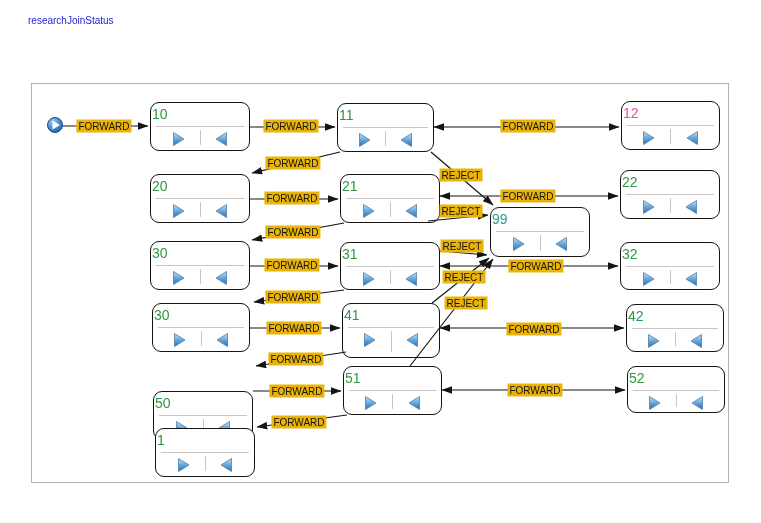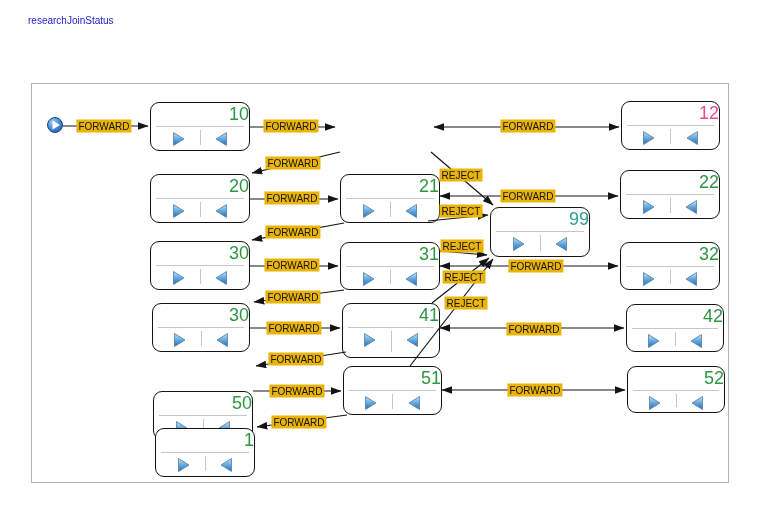--- a/index.html
+++ b/index.html
@@ -16,22 +16,22 @@
     border:1px solid var(--panel-border,#b2b2b2);z-index:0;
   }
   #nodes-layer{position:absolute;left:0;top:0;width:761px;height:523px;z-index:2;}
   #wires{position:absolute;left:0;top:0;z-index:3;pointer-events:none;}
   #labels-layer{position:absolute;left:0;top:0;width:761px;height:523px;z-index:4;pointer-events:none;}
   .node{
     position:absolute;box-sizing:border-box;background:#ffffff;
     border:1.5px solid var(--node-border,#141414);border-radius:9px;
   }
   .node .num{
-    position:absolute;top:3px;left:1px;right:0;text-align:right;
-    font-size:18px;line-height:17px;
+    position:absolute;top:3px;left:1px;right:0;text-align:left;
+    font-size:14px;line-height:17px;
   }
   .node .hdiv{position:absolute;top:23px;left:5px;right:5px;height:1px;background:var(--divider,#c6c6c6);}
   .node .vdiv{position:absolute;top:27px;bottom:5px;left:calc(50% - .5px);width:1px;background:var(--divider,#c6c6c6);}
   .node .tri{position:absolute;top:28px;}
   .node .tri-fwd{left:21%;}
   .node .tri-back{right:21%;}
   .elabel{
     position:absolute;transform:translate(-50%,-50%);
     background:#eab308;color:var(--label-text,#141414);
     font-size:10px;line-height:13px;padding:0 2px;white-space:nowrap;
@@ -40,20 +40,31 @@
 </style>
 </head>
 <body style="--title-color: #2721d6; --panel-border: #b2b2b2; --node-border: #141414; --divider: #c6c6c6; --line: #141414; --label-text: #141414;">
 
 <div class="title">researchJoinStatus</div>
 <div class="panel" style="left: 31px; top: 83px; width: 698px; height: 400px;"></div>
 
 <div id="nodes-layer">
     <div class="node" style="left: 150px; top: 102px; width: 100px; height: 49px;">
     <div class="num" style="color: rgb(47, 150, 66);">10</div>
+    <div class="hdiv"></div>
+    <div class="vdiv"></div>
+    <svg class="tri tri-fwd" width="13" height="16">
+      <polygon points="1.5,1.5 12,8 1.5,14.5" fill="url(#triGrad)" stroke="#5b87ab" stroke-width="0.9"></polygon>
+    </svg>
+    <svg class="tri tri-back" width="13" height="16">
+      <polygon points="11.5,1.5 1,8 11.5,14.5" fill="url(#triGrad)" stroke="#5b87ab" stroke-width="0.9"></polygon>
+    </svg>
+  </div>
+    <div class="node" style="left: 337px; top: 103px; width: 97px; height: 49px;">
+    <div class="num" style="color: rgb(47, 150, 66);">11</div>
     <div class="hdiv"></div>
     <div class="vdiv"></div>
     <svg class="tri tri-fwd" width="13" height="16">
       <polygon points="1.5,1.5 12,8 1.5,14.5" fill="url(#triGrad)" stroke="#5b87ab" stroke-width="0.9"></polygon>
     </svg>
     <svg class="tri tri-back" width="13" height="16">
       <polygon points="11.5,1.5 1,8 11.5,14.5" fill="url(#triGrad)" stroke="#5b87ab" stroke-width="0.9"></polygon>
     </svg>
   </div>
     <div class="node" style="left: 621px; top: 101px; width: 99px; height: 49px;">

